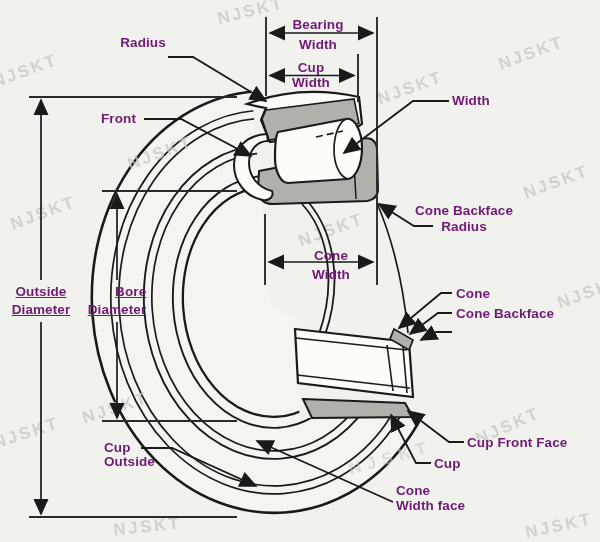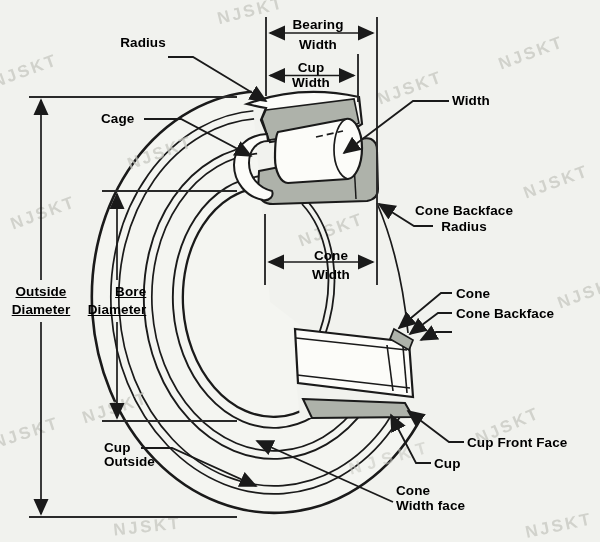--- a/index.html
+++ b/index.html
@@ -6,21 +6,21 @@
   .stage{
     position:relative;width:600px;height:542px;overflow:hidden;
     background:#f1f2ee;
     font-family:"Liberation Sans", sans-serif;
   }
   .stage svg{position:absolute;left:0;top:0;}
   .lbl{
     position:absolute;
     font-weight:bold;
     font-size:13.5px;
-    color:#000000;
+    color:#701a75;
     white-space:nowrap;
     letter-spacing:.1px;
     z-index:5;
   }
   .lbl span{display:block;}
   .center{transform:translateX(-50%);text-align:center;}
   .lh14 span{line-height:14px;}
   .lh15 span{line-height:15px;}
   .lh16 span{line-height:16px;}
   .lh18 span{line-height:18px;text-decoration:underline;}
@@ -144,21 +144,21 @@
       <polyline points="141,448 172,448 256,486" marker-end="url(#ah)"></polyline>
       <polyline points="393,502 257,441" marker-end="url(#ah)"></polyline>
     </g>
   </svg>
 
   <div class="lbl center lh15" style="left:143px;top:35px;">
     <span>Radius</span>
   </div>
 
   <div class="lbl" style="left:101px;top:111px;">
-    <span>Cage</span>
+    <span>Front</span>
   </div>
 
   <div class="lbl center lh20" style="left:318px;top:15px;">
     <span>Bearing</span>
     <span>Width</span>
   </div>
 
   <div class="lbl center lh15" style="left:311px;top:60px;">
     <span>Cup</span>
     <span>Width</span>

